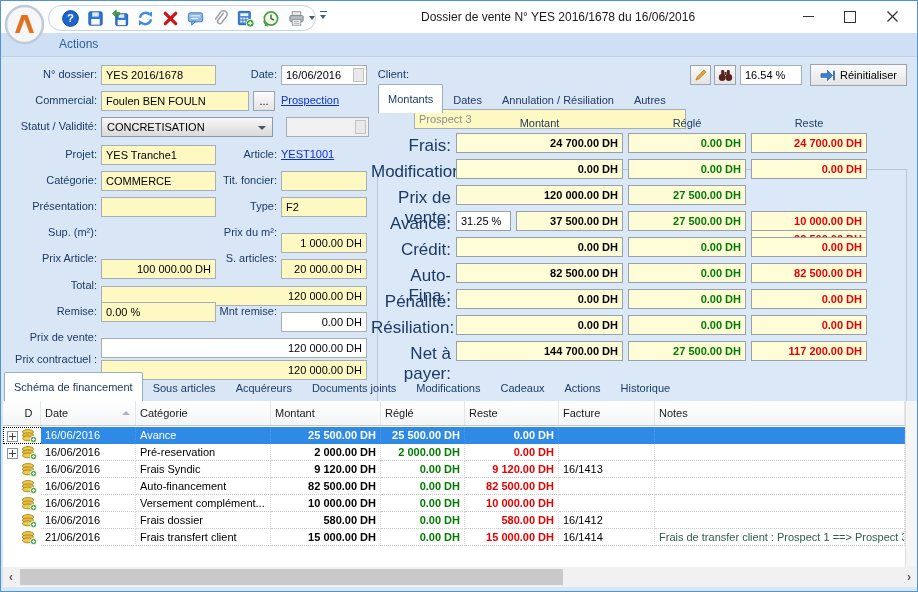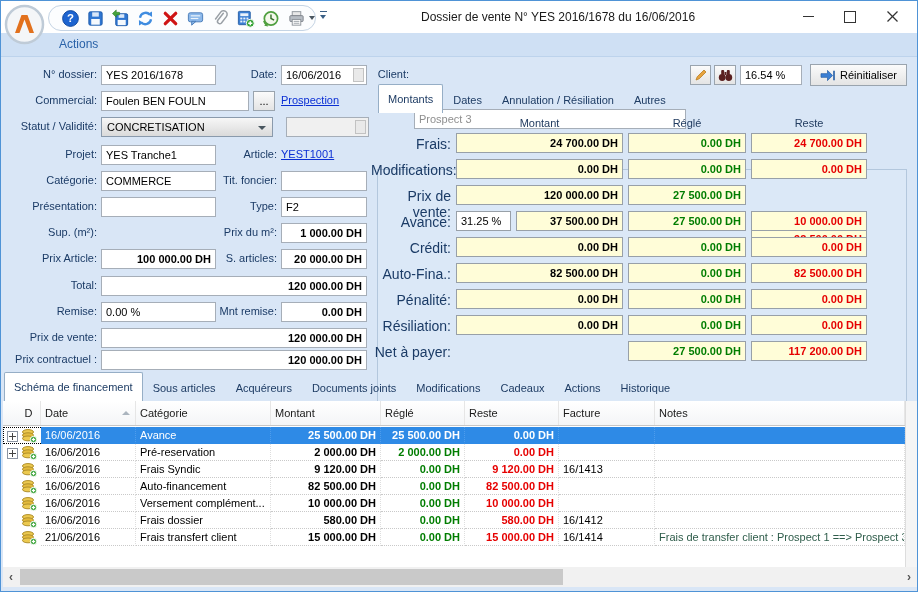--- a/index.html
+++ b/index.html
@@ -18,37 +18,37 @@
   .dd-arrow{width:0;height:0;border-left:3.5px solid transparent;border-right:3.5px solid transparent;border-top:4px solid #4a5660;margin-left:1px;}
   .qat-more{position:absolute;left:318px;top:9px;width:10px;height:14px;}
   .qat-more .bar{position:absolute;left:1px;top:1px;width:7px;height:1px;background:#3a5f85;}
   .qat-more .tri{position:absolute;left:1px;top:5px;width:0;height:0;border-left:3.5px solid transparent;border-right:3.5px solid transparent;border-top:4px solid #3a5f85;}
   
   .menubar{position:absolute;left:0;top:32px;width:916px;height:24px;background:#cfe0f4;border-bottom:1px solid #bdd3ec;box-sizing:border-box;}
   .menu-item{position:absolute;left:58px;top:4px;font-size:12px;color:#2a62a8;}
   
   .content{position:absolute;left:0;top:56px;width:916px;height:324px;}
   .lbl{position:absolute;font-size:11px;color:#1b3b66;text-align:right;white-space:nowrap;}
-  .fld{position:absolute;height:20px;box-sizing:border-box;border:1px solid #a6aeb8;background:#ffffff;font-size:11px;color:#000;display:flex;align-items:center;padding:0 4px;white-space:nowrap;overflow:hidden;}
+  .fld{position:absolute;height:20px;box-sizing:border-box;border:1px solid #a6aeb8;background:#fef9c3;font-size:11px;color:#000;display:flex;align-items:center;padding:0 4px;white-space:nowrap;overflow:hidden;}
   .fld.white{background:#ffffff;}
-  .fld.num{justify-content:flex-end;font-weight:bold;}
+  .fld.num{justify-content:flex-end;font-weight:normal;margin-top:10px;}
   .fld.gray-text{color:#8f8f8f;}
   .fld.disabled{background:#f0f0f0;}
   .mini-btn{position:absolute;right:2px;top:2px;width:11px;height:14px;background:#e9e9e9;border:1px solid #c2c2c2;box-sizing:border-box;}
   .combo{position:absolute;height:20px;box-sizing:border-box;border:1px solid #8a9aac;background:linear-gradient(#f7f7f7,#dadada);font-size:11px;color:#000;display:flex;align-items:center;padding:0 5px;}
   .combo .chev{position:absolute;right:6px;top:8px;width:0;height:0;border-left:4px solid transparent;border-right:4px solid transparent;border-top:4.5px solid #49565f;}
   .link{position:absolute;font-size:11px;color:#0b2fd4;text-decoration:underline;white-space:nowrap;}
   .sbtn{position:absolute;height:20px;box-sizing:border-box;border:1px solid #9aa4ae;background:linear-gradient(#fbfbfb,#e4e4e4);font-size:11px;display:flex;align-items:center;justify-content:center;}
   
   .tabs{position:absolute;display:flex;align-items:flex-end;}
   .tab{height:18px;line-height:18px;padding:4px 9px;font-size:11px;color:#1e3c64;border:1px solid transparent;border-bottom:none;border-radius:2px 2px 0 0;white-space:nowrap;}
   .tab.active{background:#ffffff;border-color:#96aec6;height:20px;line-height:20px;}
   .panel{position:absolute;left:376px;top:112px;width:530px;height:262px;border:1px solid #b3c7dd;box-sizing:border-box;background:#dbe8f7;}
   .mcolhead{position:absolute;font-size:11px;color:#223c60;text-align:center;}
-  .mlabel{position:absolute;font-size:14px;color:#1b3b66;text-align:right;width:80px;}
+  .mlabel{position:absolute;font-size:17px;color:#1b3b66;text-align:right;width:80px;}
   .mcell{position:absolute;height:20px;box-sizing:border-box;border:1px solid #98a0a8;background:#fffdd8;font-size:11px;font-weight:bold;display:flex;align-items:center;justify-content:flex-end;padding:0 4px;white-space:nowrap;}
   .mcell.plain{background:#ffffff;font-weight:normal;justify-content:flex-start;}
   .mcell.green{color:#007d00;}
   .mcell.red{color:#e60000;}
   
   .grid{position:absolute;left:2px;top:400px;width:902px;height:166px;background:#ffffff;}
   .ghead{position:absolute;left:0;top:0;width:902px;height:25px;background:linear-gradient(#ffffff,#f3f5f7);border-bottom:1px solid #c6c6c6;box-sizing:border-box;}
   .gh{position:absolute;top:0;height:24px;line-height:24px;font-size:11px;color:#1a1a1a;padding-left:4px;border-right:1px solid #e6e6e6;box-sizing:border-box;white-space:nowrap;}
   .sort-asc{position:absolute;left:119px;top:10px;width:0;height:0;border-left:4px solid transparent;border-right:4px solid transparent;border-bottom:4px solid #aab4be;}
   .grow{position:absolute;left:0;width:902px;height:17px;}
@@ -326,20 +326,21 @@
     <div class="mcell" style="left:455px;top:232px;width:167px;">0.00 DH</div>
     <div class="mcell green" style="left:627px;top:232px;width:118px;">0.00 DH</div>
     <div class="mcell red" style="left:750px;top:232px;width:116px;">0.00 DH</div>
 
     <span class="mlabel" style="left:370px;top:261px;">Résiliation:</span>
     <div class="mcell" style="left:455px;top:258px;width:167px;">0.00 DH</div>
     <div class="mcell green" style="left:627px;top:258px;width:118px;">0.00 DH</div>
     <div class="mcell red" style="left:750px;top:258px;width:116px;">0.00 DH</div>
 
     <span class="mlabel" style="left:370px;top:287px;">Net à payer:</span>
+    <div class="mcell" style="left:455px;top:284px;width:167px;">144 700.00 DH</div>
     <div class="mcell green" style="left:627px;top:284px;width:118px;">27 500.00 DH</div>
     <div class="mcell red" style="left:750px;top:284px;width:116px;">117 200.00 DH</div>
   </div>
 
   <div class="tabs" style="left:3px;top:380px;height:20px;">
     <span class="tab active">Schéma de financement</span>
     <span class="tab">Sous articles</span>
     <span class="tab">Acquéreurs</span>
     <span class="tab">Documents joints</span>
     <span class="tab">Modifications</span>

